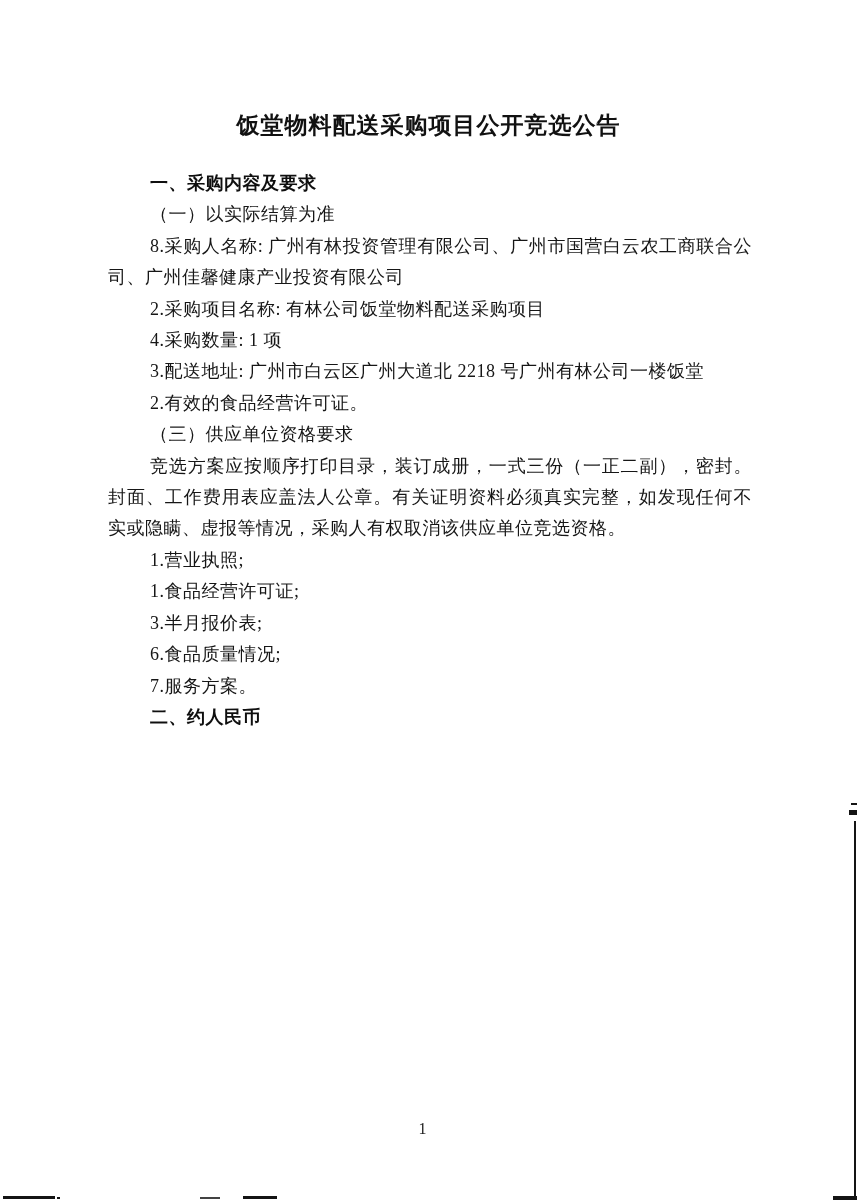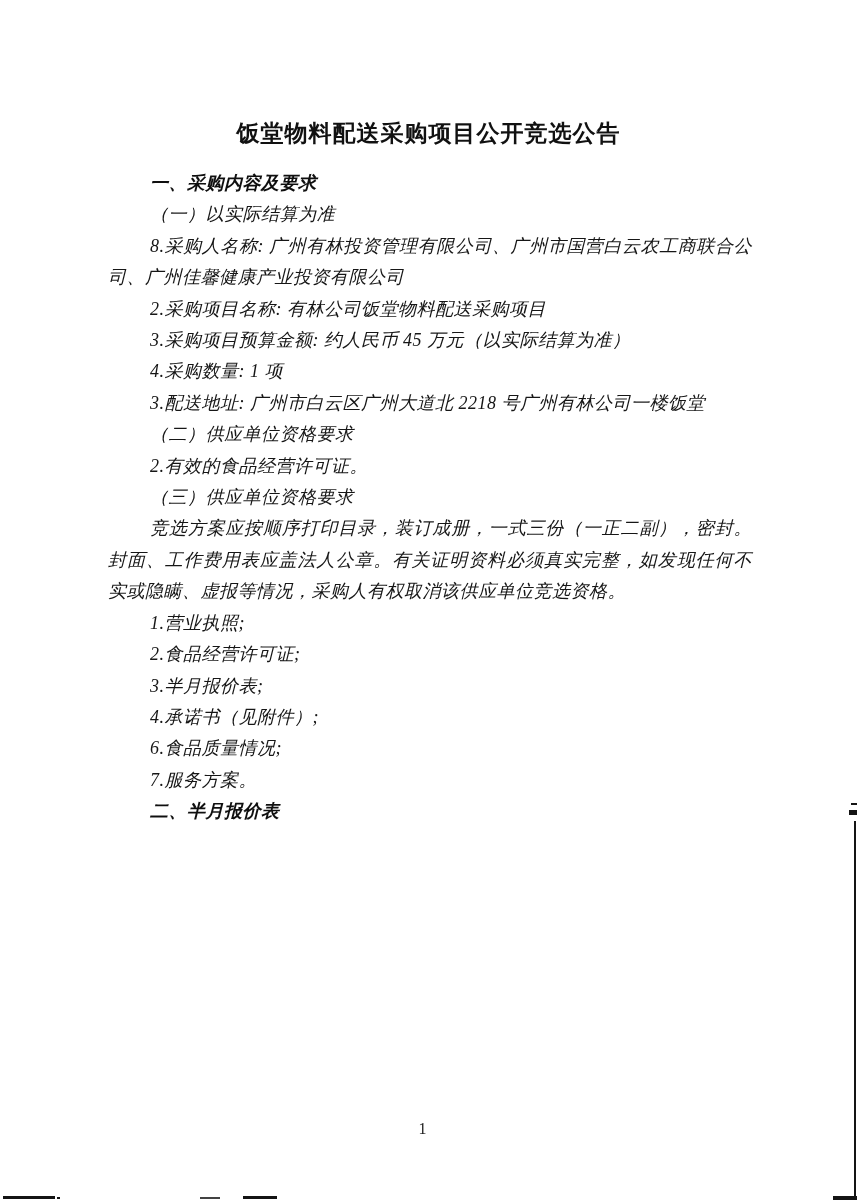--- a/index.html
+++ b/index.html
@@ -11,35 +11,34 @@
     position: relative;
     width: 857px;
     height: 1200px;
     margin: 0 auto;
     background: #ffffff;
     overflow: hidden;
     font-family: "Liberation Serif", "DejaVu Serif", serif;
     color: #161616;
   }
   .doc-title {
-    margin: 12px;
+    margin: 4px;
     padding-top: 104px;
     text-align: center;
     font-size: 23px;
     line-height: 36px;
     font-weight: bold;
     letter-spacing: 1px;
     color: #111111;
   }
   .doc-body {
     position: absolute;
     left: 108px;
     top: 168px;
     width: 644px;
-    font-style: italic;
   }
   .doc-body p {
     margin: 0;
     font-size: 18px;
     line-height: 31.4px;
     text-indent: 42px;
     text-align: justify;
     letter-spacing: 0.5px;
     word-break: break-all;
   }
@@ -75,34 +74,31 @@
 
 <div class="page">
 
   <h1 class="doc-title">饭堂物料配送采购项目公开竞选公告</h1>
 
   <div class="doc-body">
     <p class="bold-heading">一、采购内容及要求</p>
     <p>（一）以实际结算为准</p>
     <p>8.采购人名称: 广州有林投资管理有限公司、广州市国营白云农工商联合公司、广州佳馨健康产业投资有限公司</p>
     <p>2.采购项目名称: 有林公司饭堂物料配送采购项目</p>
-    <p>3.采购项目预算金额: 约人民币 45 万元（以实际结算为准）</p>
     <p>4.采购数量: 1 项</p>
     <p>3.配送地址: 广州市白云区广州大道北 2218 号广州有林公司一楼饭堂</p>
-    <p>（二）供应单位资格要求</p>
     <p>2.有效的食品经营许可证。</p>
     <p>（三）供应单位资格要求</p>
     <p>竞选方案应按顺序打印目录，装订成册，一式三份（一正二副），密封。封面、工作费用表应盖法人公章。有关证明资料必须真实完整，如发现任何不实或隐瞒、虚报等情况，采购人有权取消该供应单位竞选资格。</p>
     <p>1.营业执照;</p>
-    <p>2.食品经营许可证;</p>
+    <p>1.食品经营许可证;</p>
     <p>3.半月报价表;</p>
-    <p>4.承诺书（见附件）;</p>
     <p>6.食品质量情况;</p>
     <p>7.服务方案。</p>
-    <p class="bold-heading">二、半月报价表</p>
+    <p class="bold-heading">二、约人民币</p>
   </div>
 
   <div class="page-footer">1</div>
 
   <div class="artifact a-right-dash-1"></div>
   <div class="artifact a-right-dash-2"></div>
   <div class="artifact a-right-vline"></div>
   <div class="artifact a-bottom-line-1"></div>
   <div class="artifact a-bottom-tick-1"></div>
   <div class="artifact a-bottom-dots"></div>

